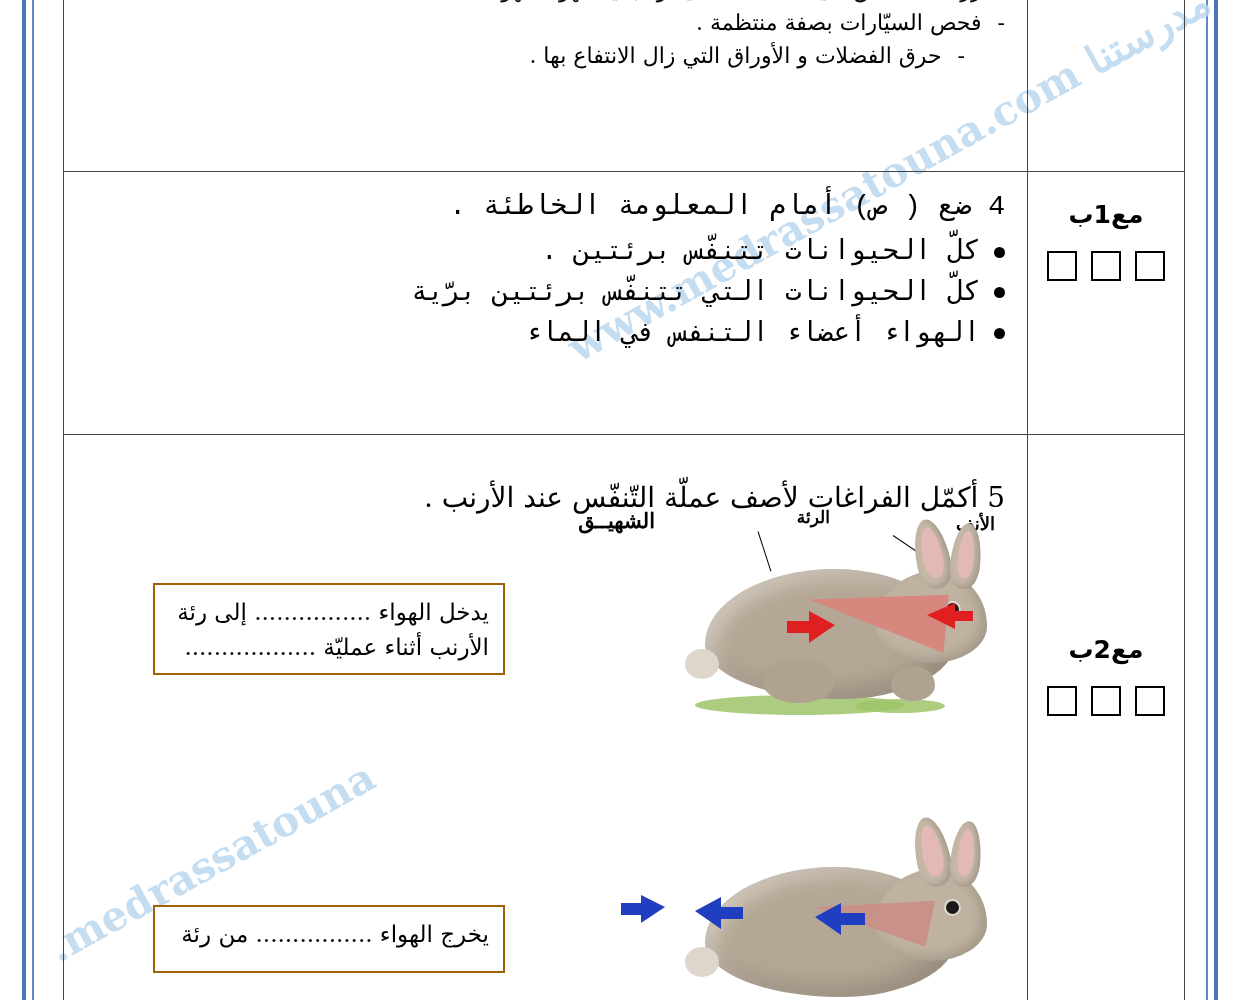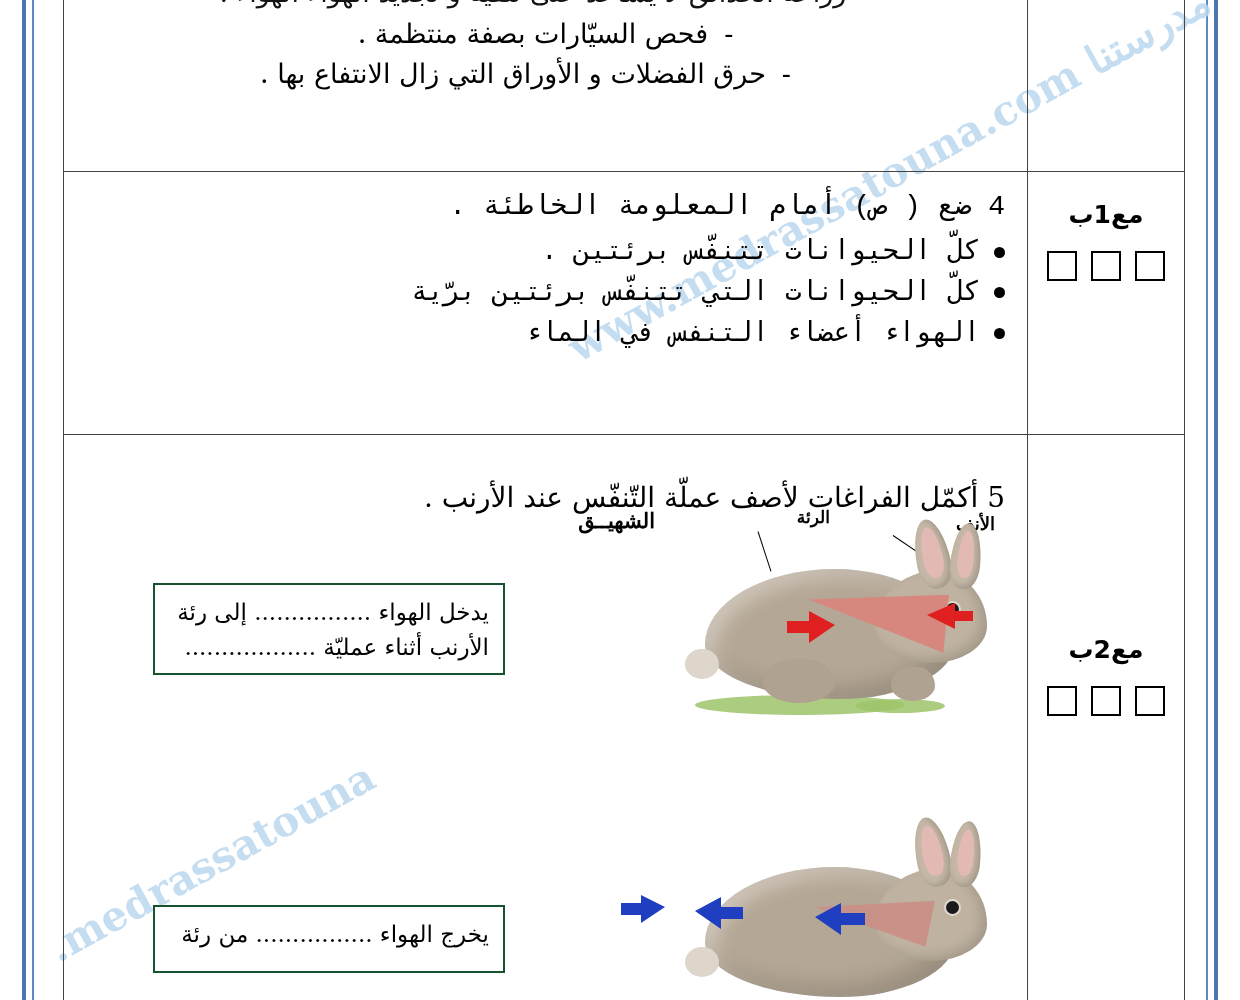--- a/index.html
+++ b/index.html
@@ -149,39 +149,39 @@
     margin-left: 14px;
   }
   ul.bullets li .txt { vertical-align: middle; }
 
   .dash-list {
     margin: 0;
     padding: 0;
     list-style: none;
   }
   .dash-list li {
-    font-size: 27px;
+    font-size: 22px;
     line-height: 1.5;
-    text-align: center;
+    text-align: right;
     white-space: nowrap;
   }
   .dash-list li .dash {
     display: inline-block;
     margin-left: 16px;
   }
 
   
   .fig-row {
     position: relative;
     height: 230px;
     margin-top: 20px;
   }
   .answer-box {
     position: absolute;
-    border: 2px solid #14532d;
+    border: 2px solid #a16207;
     box-sizing: border-box;
     padding: 10px 14px;
     font-size: 23px;
     line-height: 1.55;
     text-align: right;
     background: #fff;
   }
   .answer-box .ln { white-space: nowrap; }
 
   

